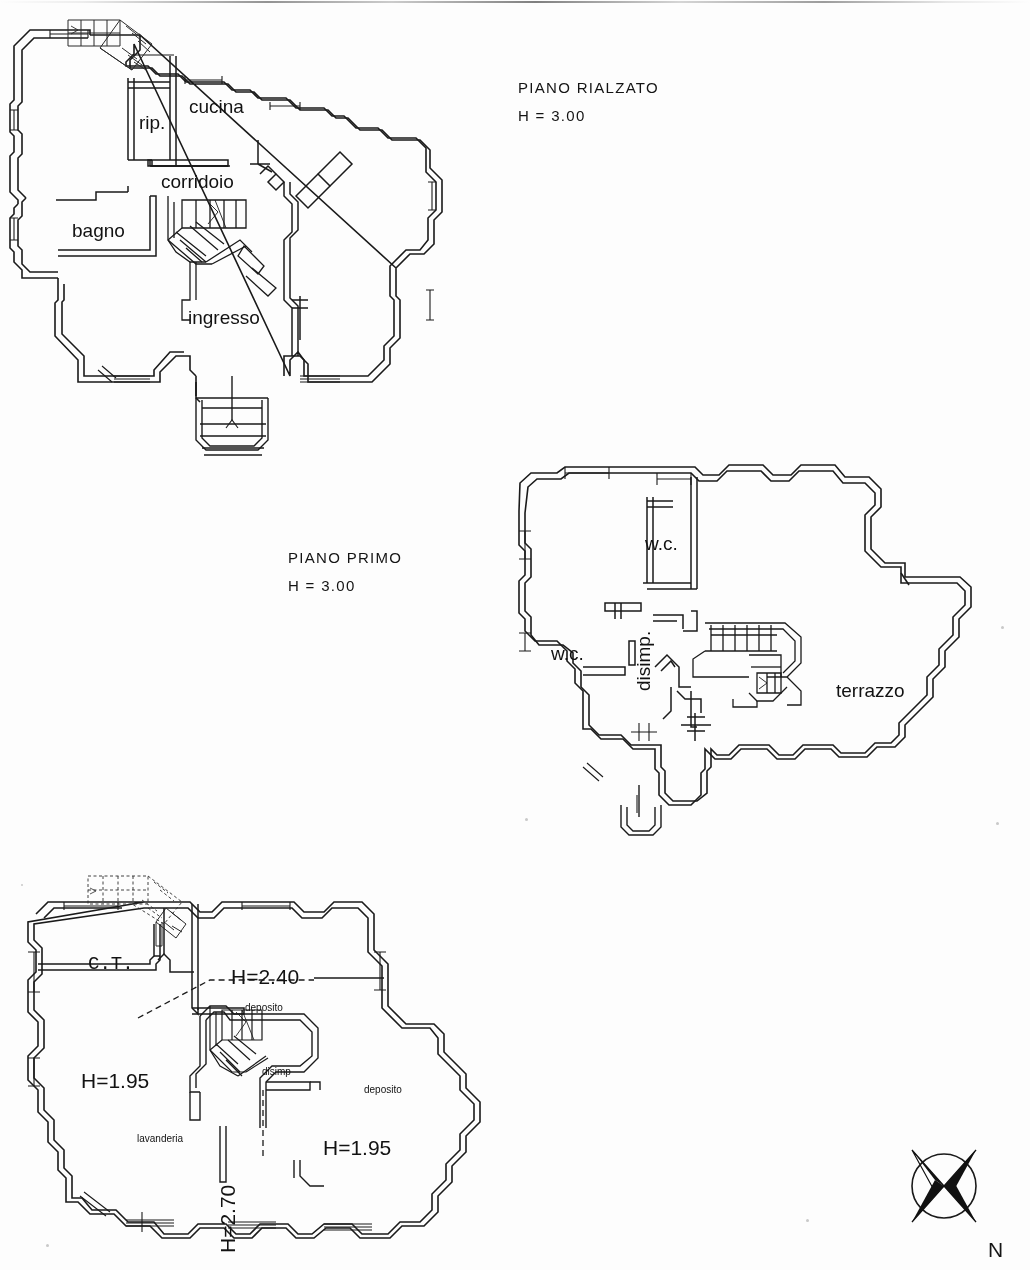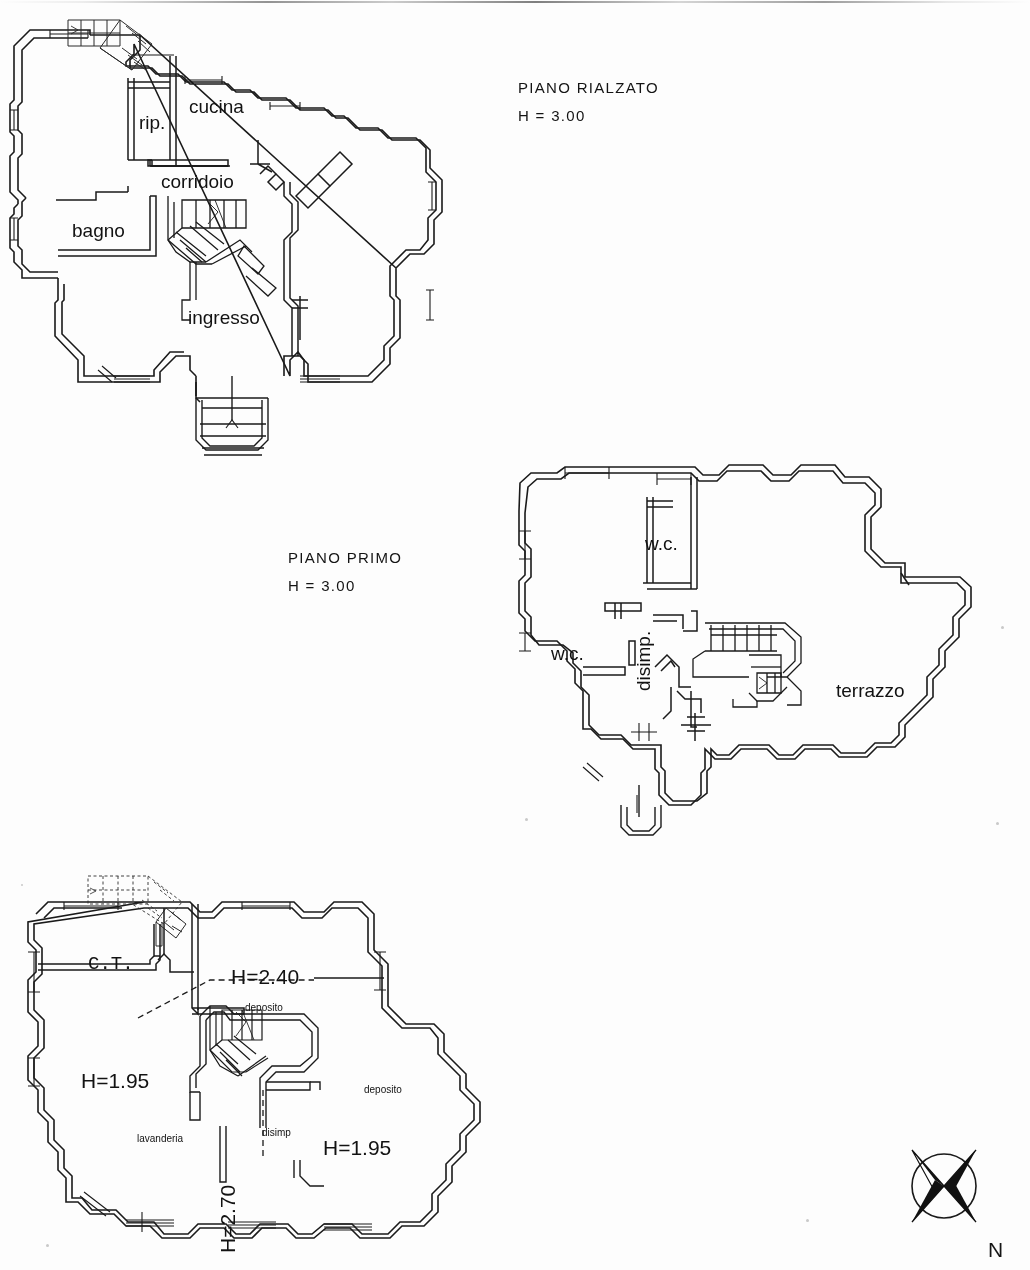--- a/index.html
+++ b/index.html
@@ -433,21 +433,21 @@
     <g fill="none" stroke="#1a1a1a" stroke-width="1.4">
       <path d="M206,266 L206,322 L212,322 L212,266"></path>
     </g>
   </svg>
 
   <div class="lbl room-md" style="left:88px; top:955px;font-family:Liberation Mono, monospace;">C.T.</div>
   <div class="lbl h-lg" style="left:231px; top:966px;">H=2.40</div>
   <div class="lbl room-sm" style="left:245px; top:1003px;">deposito</div>
   <div class="lbl h-lg" style="left:81px; top:1070px;">H=1.95</div>
   <div class="lbl room-sm" style="left:131px; top:1134px;padding-left:6px;">lavanderia</div>
-  <div class="lbl room-sm" style="left:262px; top:1128px;">disimp</div>
+  <div class="lbl room-sm" style="left:262px; top:1067px;">disimp</div>
   <div class="lbl room-sm" style="left:364px; top:1085px;">deposito</div>
   <div class="lbl h-lg" style="left:323px; top:1137px;">H=1.95</div>
   <div class="lbl h-lg vert-rot" style="left:238px; top:1232px;">H=2.70</div>
 
   <svg class="plan-svg" style="left:895px; top:1140px;" width="100" height="100" viewBox="0 0 100 100">
     <circle cx="49" cy="46" r="32" fill="none" stroke="#1a1a1a" stroke-width="1.6"></circle>
 
     <polygon points="49,46 17,10 40,40" fill="#111111"></polygon>
     <polygon points="49,46 81,10 58,40" fill="none" stroke="#111111" stroke-width="1.2"></polygon>
     <polygon points="49,46 81,10 58,52" fill="#111111"></polygon>

